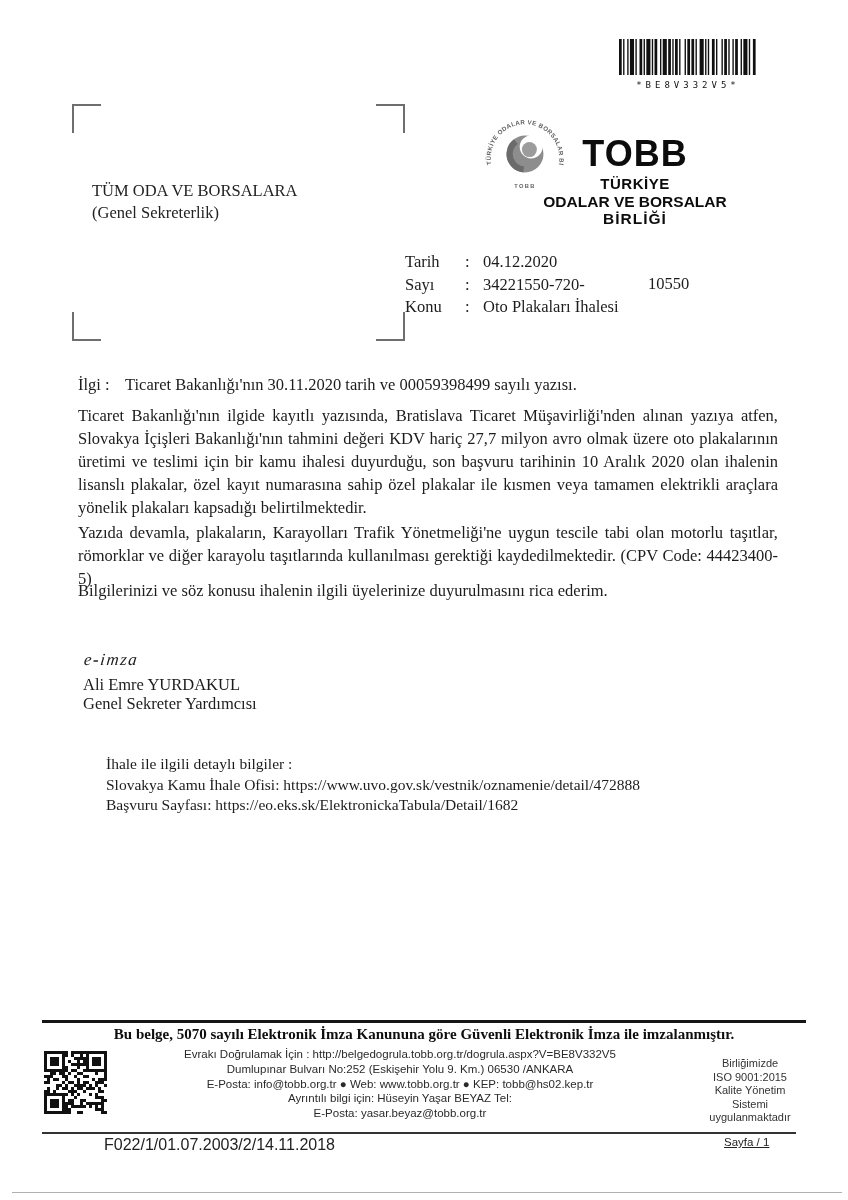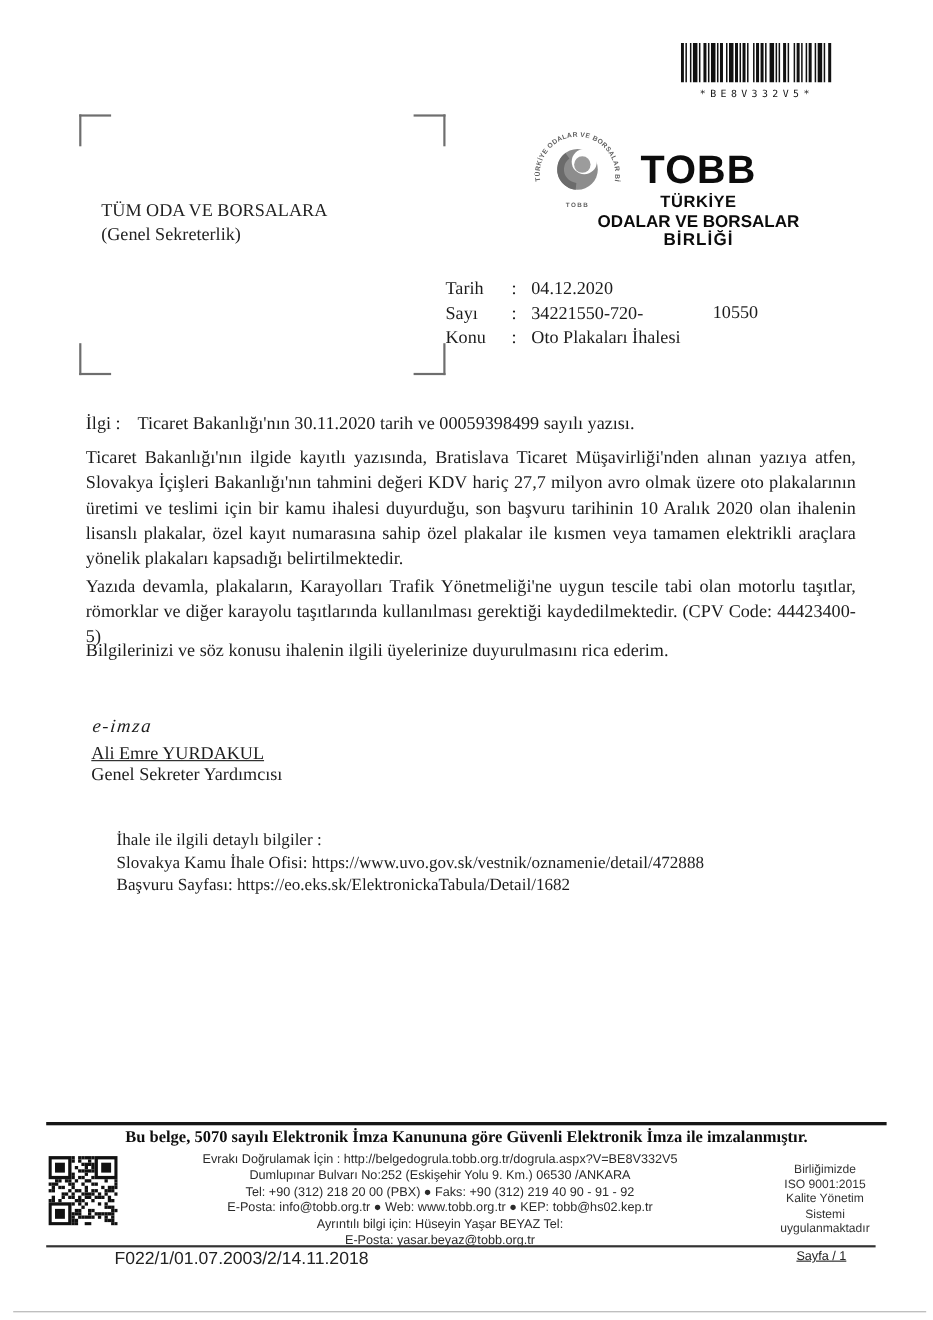--- a/index.html
+++ b/index.html
@@ -36,21 +36,21 @@
   
   .ilgi{left:78px;top:375px;width:700px;display:flex;font-size:16.5px;color:#1c1c1c;}
   .ilgi .lab{width:47px;flex:none;}
   .body-p{left:78px;width:700px;text-align:justify;font-size:16.5px;line-height:23px;color:#1c1c1c;margin:0;}
   .p1{top:404px;}
   .p2{top:521px;}
   .p3{top:579px;}
   
   .signature{left:83px;top:650px;color:#1c1c1c;}
   .eimza{font-style:italic;font-size:17px;letter-spacing:1.5px;transform:skewX(-6deg);transform-origin:left bottom;font-weight:500;}
-  .sig-name{font-size:16.5px;margin-top:5px;line-height:19px;text-decoration:underline;}
+  .sig-name{font-size:16.5px;margin-top:5px;line-height:19px;}
   .sig-title{font-size:16.5px;line-height:19px;}
   
   .details{left:106px;top:754px;font-size:15.5px;line-height:20.5px;color:#1c1c1c;}
   
   .f-topline{left:42px;top:1020px;width:764px;height:2.5px;background:#161616;}
   .f-statement{left:42px;top:1026px;width:764px;text-align:center;font-weight:700;font-size:15px;color:#0e0e0e;}
   .f-qr{left:44px;top:1051px;}
   .f-contact{left:110px;top:1047px;width:580px;text-align:center;
     font-family:"Liberation Sans","DejaVu Sans",sans-serif;font-size:11.5px;line-height:14.8px;color:#2a2a2a;}
   .f-contact .b{font-weight:400;}
@@ -328,21 +328,20 @@
       <rect x="45" y="3" width="15" height="15" fill="#fff"></rect>
       <rect x="48" y="6" width="9" height="9" fill="#111"></rect>
       <rect x="0" y="42" width="21" height="21" fill="#111"></rect>
       <rect x="3" y="45" width="15" height="15" fill="#fff"></rect>
       <rect x="6" y="48" width="9" height="9" fill="#111"></rect>
     </svg>
 
   <div class="abs f-contact">
       <div><span class="b">Evrakı Doğrulamak İçin : </span><span>http://belgedogrula.tobb.org.tr/dogrula.aspx?V=BE8V332V5</span></div>
       <div><span>Dumlupınar Bulvarı No:252 (Eskişehir Yolu 9. Km.) 06530 /ANKARA</span></div>
-      <div><span class="b">Tel: </span><span>+90 (312) 218 20 00 (PBX) </span><span class="b">● Faks: </span><span>+90 (312) 219 40 90 - 91 - 92</span></div>
       <div><span class="b">E-Posta: </span><span>info@tobb.org.tr </span><span class="b">● Web: </span><span>www.tobb.org.tr </span><span class="b">● KEP: </span><span>tobb@hs02.kep.tr</span></div>
       <div><span class="b">Ayrıntılı bilgi için: </span><span>Hüseyin Yaşar BEYAZ </span><span class="b">Tel:</span></div>
       <div><span class="b">E-Posta: </span><span>yasar.beyaz@tobb.org.tr</span></div>
     </div>
 
   <div class="abs f-iso">
     <div>Birliğimizde</div>
     <div>ISO 9001:2015</div>
     <div>Kalite Yönetim</div>
     <div>Sistemi</div>

